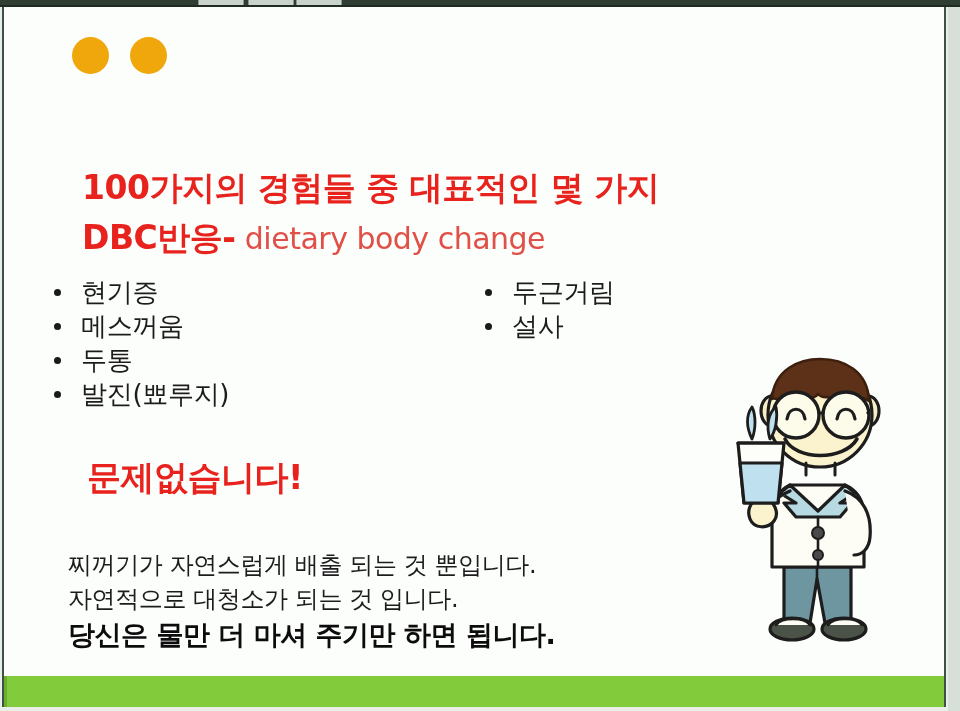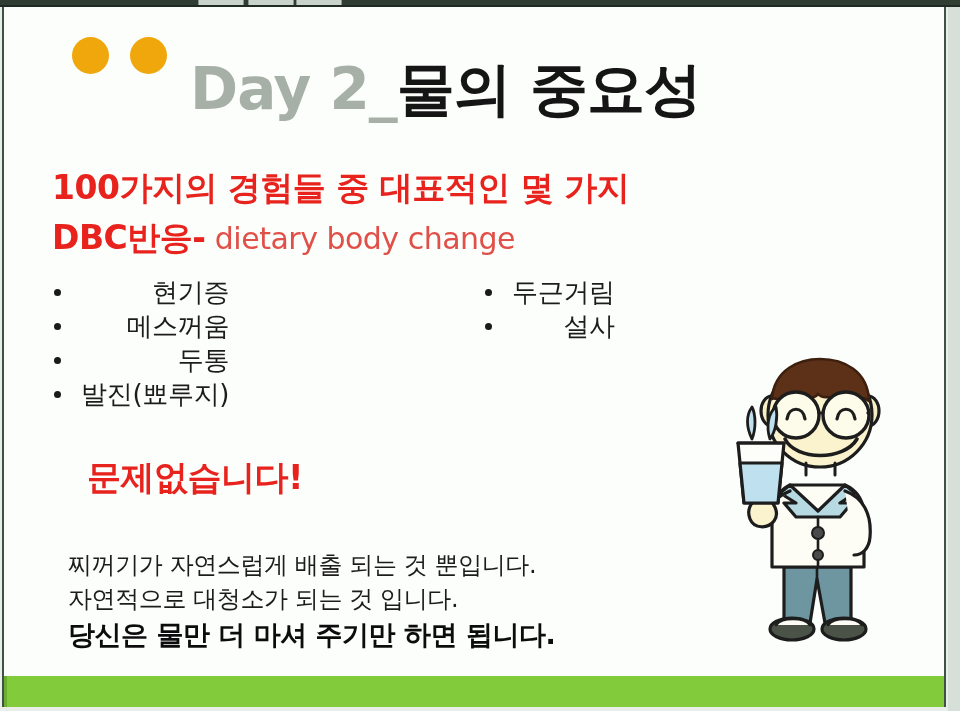--- a/index.html
+++ b/index.html
@@ -121,21 +121,21 @@
     letter-spacing: -1px;
     white-space: nowrap;
     line-height: 1;
   }
   .title .t-gray { color: #a6b0a6; }
   .title .t-black { color: #151515; }
 
   
   .headline {
     position: absolute;
-    left: 48px;
+    left: 78px;
     top: 160px;
     line-height: 1.28;
     white-space: nowrap;
   }
   .headline .line1 {
     font-size: 33px;
     font-weight: bold;
     color: #e8231e;
     letter-spacing: -0.5px;
   }
@@ -161,21 +161,20 @@
     top: 272px;
     font-size: 0;
   }
   .bullets.col-left  { left: 50px; }
   .bullets.col-right { left: 481px; }
 
   .bullet-row {
     display: flex;
     align-items: baseline;
     height: 34px;
-    justify-content: space-between;
   }
   .bullet-marker {
     width: 7px;
     height: 7px;
     border-radius: 50%;
     background: #1a1a1a;
     flex: 0 0 auto;
     position: relative;
     top: -5px;
     margin-right: 20px;
@@ -245,23 +244,20 @@
   <div class="right-gutter"></div>
 
   <div class="slide-frame">
     <div class="slide-body">
 
       <div class="dots">
         <div class="dot"></div>
         <div class="dot"></div>
       </div>
 
-      <div class="title">
-        <span class="t-gray">Day 2_</span><span class="t-black">물의 중요성</span>
-      </div>
 
       <div class="headline">
         <div class="line1">100가지의 경험들 중 대표적인 몇 가지</div>
         <div class="line2"><span class="kr-bold">DBC반응-</span> <span class="en-light">dietary body change</span></div>
       </div>
 
       <div class="bullets col-left">
         <div class="bullet-row">
           <span class="bullet-marker"></span>
           <span class="bullet-text">현기증</span>

